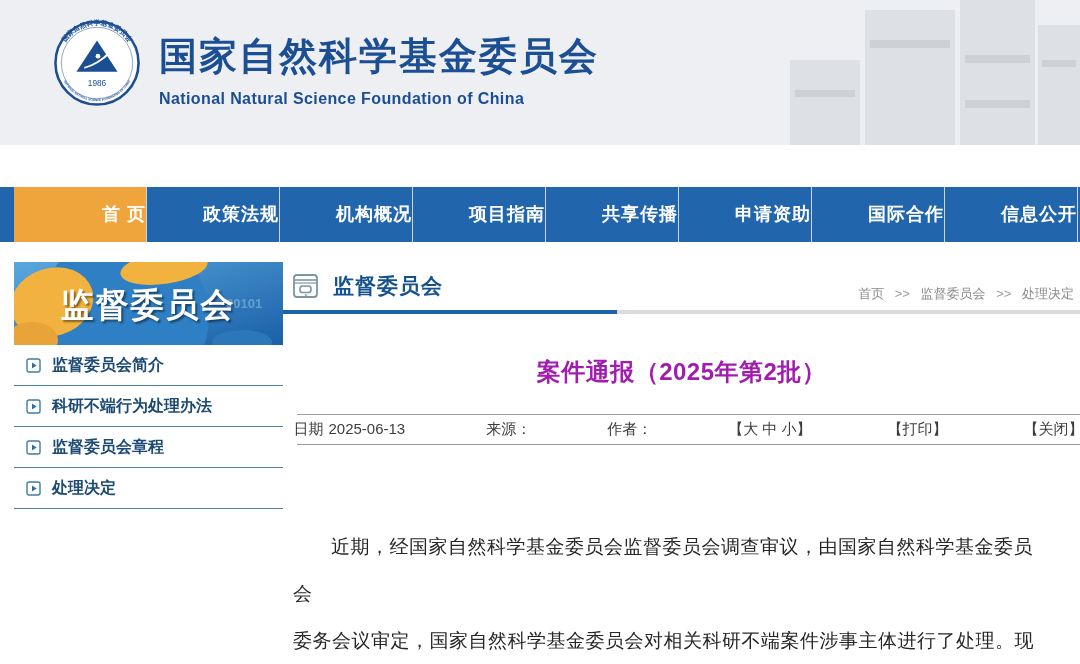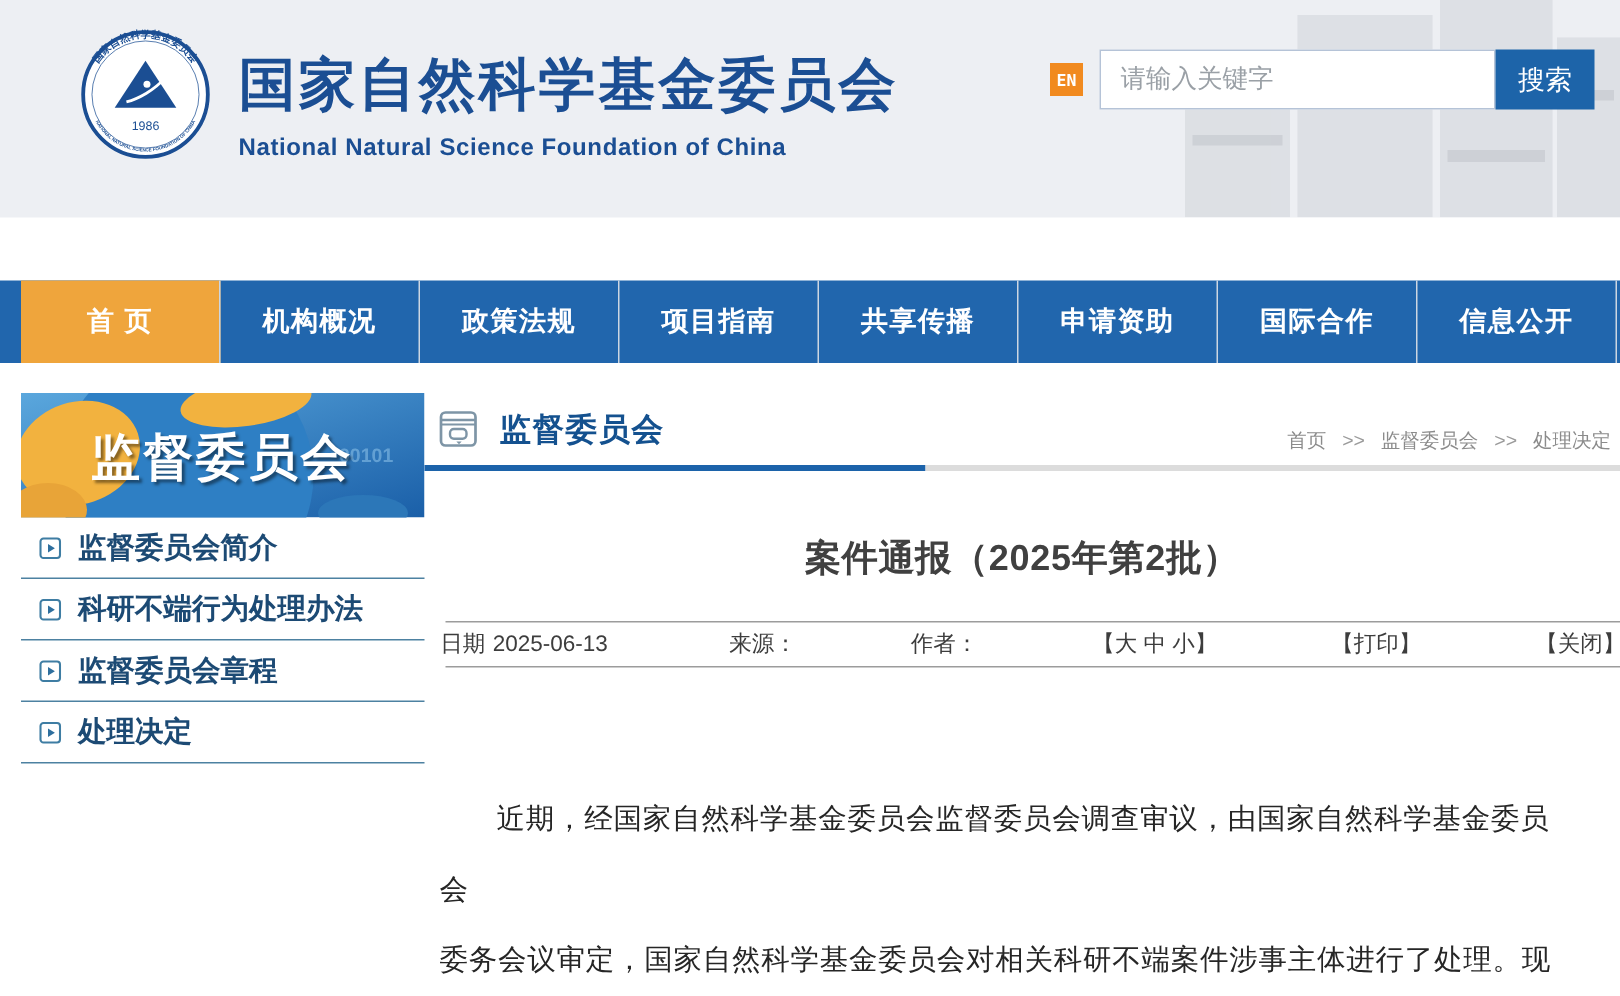--- a/index.html
+++ b/index.html
@@ -19,47 +19,47 @@
     display:flex; align-items:center; justify-content:center; margin-right:11px; cursor:pointer;
     font-family:"DejaVu Sans Mono",monospace; }
   .search-input { width:264px; height:40px; border:1px solid #b5c3d7; background:#fff;
     padding:0 13px; font-size:17px; color:#333; outline:none; }
   .search-input::placeholder { color:#9aa0a6; }
   .search-btn { width:66px; height:40px; background:#1d64a9; color:#fff; font-size:18px;
     border:none; cursor:pointer; }
 
   
   .nav { margin-top:42px; height:55px; background:#2166ad; display:flex; padding-left:14px; }
-  .nav-item { width:133px; height:55px; line-height:55px; text-align:center; color:#fff;
+  .nav-item { width:133px; height:55px; line-height:55px; text-align:right; color:#fff;
     font-size:18px; font-weight:bold; border-right:1px solid #ccd6e2; cursor:pointer;
     letter-spacing:1px; white-space:nowrap; }
   .nav-item.active { background:#efa53c; }
   .nav-fill { flex:1; }
 
   
   .content { display:flex; padding-left:14px; margin-top:20px; }
 
   .sidebar { width:269px; flex:none; }
   .side-banner { width:269px; height:83px; display:block; }
   .side-item { height:41px; display:flex; align-items:center; border-bottom:1px solid #4d81a1;
     padding-left:12px; cursor:pointer; }
-  .side-item .label { margin-left:11px; font-size:19px; font-weight:bold; color:#1c4a74; }
+  .side-item .label { margin-left:11px; font-size:16px; font-weight:bold; color:#1c4a74; }
 
   .main { flex:1; min-width:0; }
   .sec-head { display:flex; align-items:center; height:48px; padding-left:8px; }
   .sec-title { margin-left:12px; font-size:21px; font-weight:bold; color:#14518f; letter-spacing:1px; }
   .breadcrumb { margin-left:auto; align-self:flex-end; padding-bottom:7px; padding-right:6px;
     font-size:13px; color:#8b8b8b; white-space:nowrap; }
   .breadcrumb .sep { margin:0 7px; color:#9b9b9b; }
   .breadcrumb .crumb { cursor:pointer;text-align:right; }
   .sec-line { height:4px; display:flex; }
   .sec-line .blue { width:334px; background:#1c63aa; }
   .sec-line .gray { flex:1; background:#dcdcdc; }
 
-  .article-title { margin-top:42px; text-align:center; font-size:24px; font-weight:bold; color:#404040;
+  .article-title { margin-top:42px; text-align:center; font-size:24px; font-weight:bold; color:#a21caf;
     letter-spacing:0.5px; }
 
   .meta { margin-left:14px; margin-top:26px; height:31px; border-top:1px solid #9c9c9c;
     border-bottom:1px solid #9c9c9c; display:flex; align-items:center; justify-content:center;
     font-size:15px; color:#3d3d3d;gap:48px; }
   .meta > * { margin:0 14px; white-space:nowrap; }
   .meta .date-group span { margin-right:5px; }
   .meta .meta-btn { cursor:pointer; }
 
   .body-text { margin-top:78px; margin-left:10px; width:752px; font-size:19px; color:#262626;
@@ -104,31 +104,26 @@
         <textPath href="#arcBot" startOffset="50%" text-anchor="middle">NATIONAL NATURAL SCIENCE FOUNDATION OF CHINA</textPath>
       </text>
       <text x="0" y="24" font-size="8.5" fill="#1b4e93" text-anchor="middle">1986</text>
     </svg>
     <div class="titles">
       <div class="site-title">国家自然科学基金委员会</div>
       <div class="site-sub">National Natural Science Foundation of China</div>
     </div>
   </div>
 
-  <div class="search-wrap">
-    <div class="en-badge">EN</div>
-    <input class="search-input" type="text" placeholder="请输入关键字" style="">
-    <button class="search-btn">搜索</button>
-  </div>
 </div>
 
 <div class="nav">
   <div class="nav-item active">首 页</div>
+  <div class="nav-item">政策法规</div>
   <div class="nav-item">机构概况</div>
-  <div class="nav-item">政策法规</div>
   <div class="nav-item">项目指南</div>
   <div class="nav-item">共享传播</div>
   <div class="nav-item">申请资助</div>
   <div class="nav-item">国际合作</div>
   <div class="nav-item">信息公开</div>
   <div class="nav-fill"></div>
 </div>
 
 <div class="content">
 

